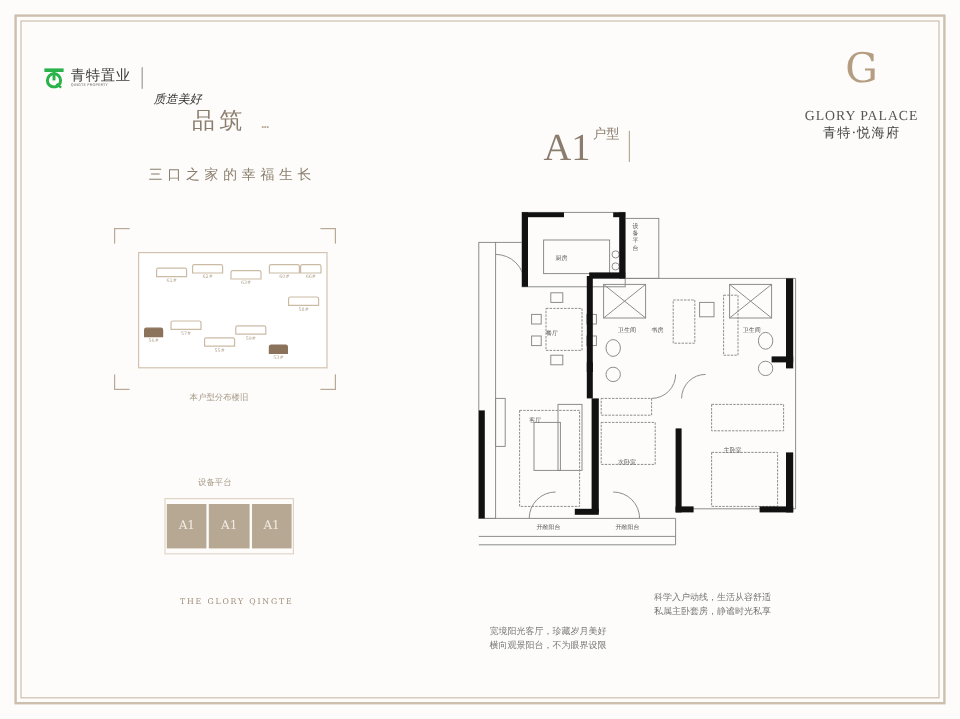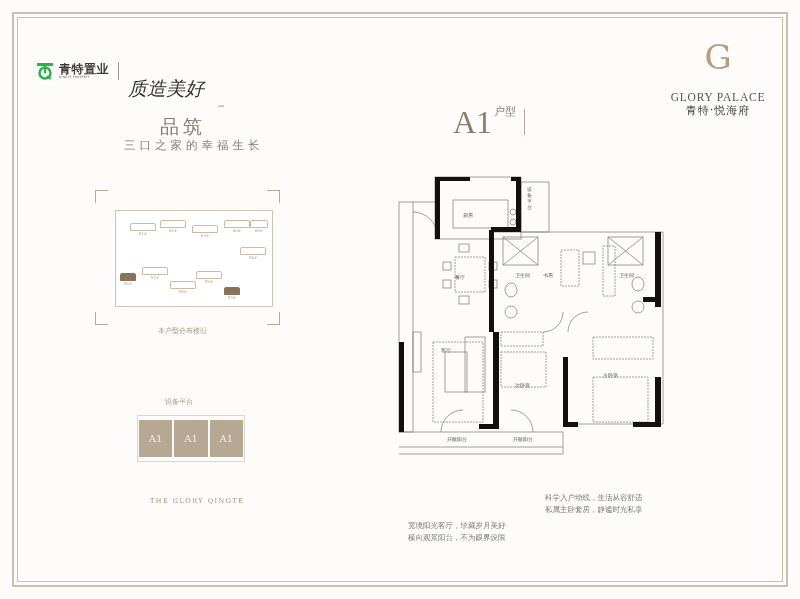--- a/index.html
+++ b/index.html
@@ -2,31 +2,31 @@
 <html><head>
 <meta charset="utf-8">
 <style>
   html, body { margin:0; padding:0; }
   body { width:800px; height:599px; background:#fdfcfa; position:relative; overflow:hidden; font-family:"DejaVu Sans", sans-serif; color:#8a7d6e; }
   .frame-outer { position:absolute; left:12px; top:12px; width:776px; height:575px; border:2px solid #cdbfae; box-sizing:border-box; }
   .frame-inner { position:absolute; left:17px; top:17px; width:766px; height:565px; border:1px solid #cdbfae; box-sizing:border-box; }
 
   .brand { position:absolute; left:36px; top:40px; display:flex; align-items:center; gap:5px; }
   .brand-logo { width:18px; height:18px; }
-  .brand-name { font-size:12px; font-weight:bold; color:#3a3a3a; letter-spacing:0.5px; line-height:12px; }
+  .brand-name { font-size:12px; font-weight:normal; color:#3a3a3a; letter-spacing:0.5px; line-height:12px; }
   .brand-sub { font-size:3px; color:#666; letter-spacing:0.2px; }
   .brand-sep { width:1px; height:18px; background:#999; margin:0 4px; }
-  .brand-slogan { font-family:"DejaVu Serif", serif; font-size:19px; font-style:italic; color:#333;margin-top:36px; }
+  .brand-slogan { font-family:"DejaVu Serif", serif; font-size:10px; font-style:italic; color:#333;margin-top:36px; }
 
   .glory { position:absolute; left:668px; top:40px; width:100px; text-align:center; }
   .glory-g { font-family:"DejaVu Serif", serif; font-size:34px; color:#b59d81; line-height:34px; font-weight:300; }
   .glory-en { font-family:"Liberation Serif", serif; font-size:11.5px; color:#555; letter-spacing:0.8px; margin-top:17px; }
   .glory-cn { font-family:"DejaVu Serif", serif; font-size:11px; color:#444; letter-spacing:1px; }
 
-  .pinzhu { position:absolute; left:160px; top:114px; font-size:19px; color:#8a7d6e; letter-spacing:4px; }
+  .pinzhu { position:absolute; left:160px; top:88px; font-size:19px; color:#8a7d6e; letter-spacing:4px; }
   .pinzhu-sub { position:absolute; left:218px; top:104px; font-size:3px; color:#b7a996; width:6px; line-height:4px; }
   .tagline { position:absolute; left:124px; top:138px; font-size:11.5px; color:#8a7d6e; letter-spacing:4px; }
 
   .map-wrap { position:absolute; left:95px; top:190px; width:185px; height:135px; }
   .map-c { position:absolute; width:12px; height:12px; border-color:#b7a996; border-style:solid; }
   .map-box { position:absolute; left:20px; top:20px; width:156px; height:95px; border:1px solid #d1c3b0; background:#fff; }
   .bld { position:absolute; font-size:4px; color:#b7a996; text-align:center; }
   .bld-shape { width:24px; height:6px; border:1px solid #cbbba5; border-radius:2px 2px 0 0; }
   .bld.hl .bld-shape { background:#8b725a; border-color:#8b725a; width:14px; }
   .map-caption { position:absolute; left:158px; top:326px; font-size:7px; color:#a69886;text-align:right; }

